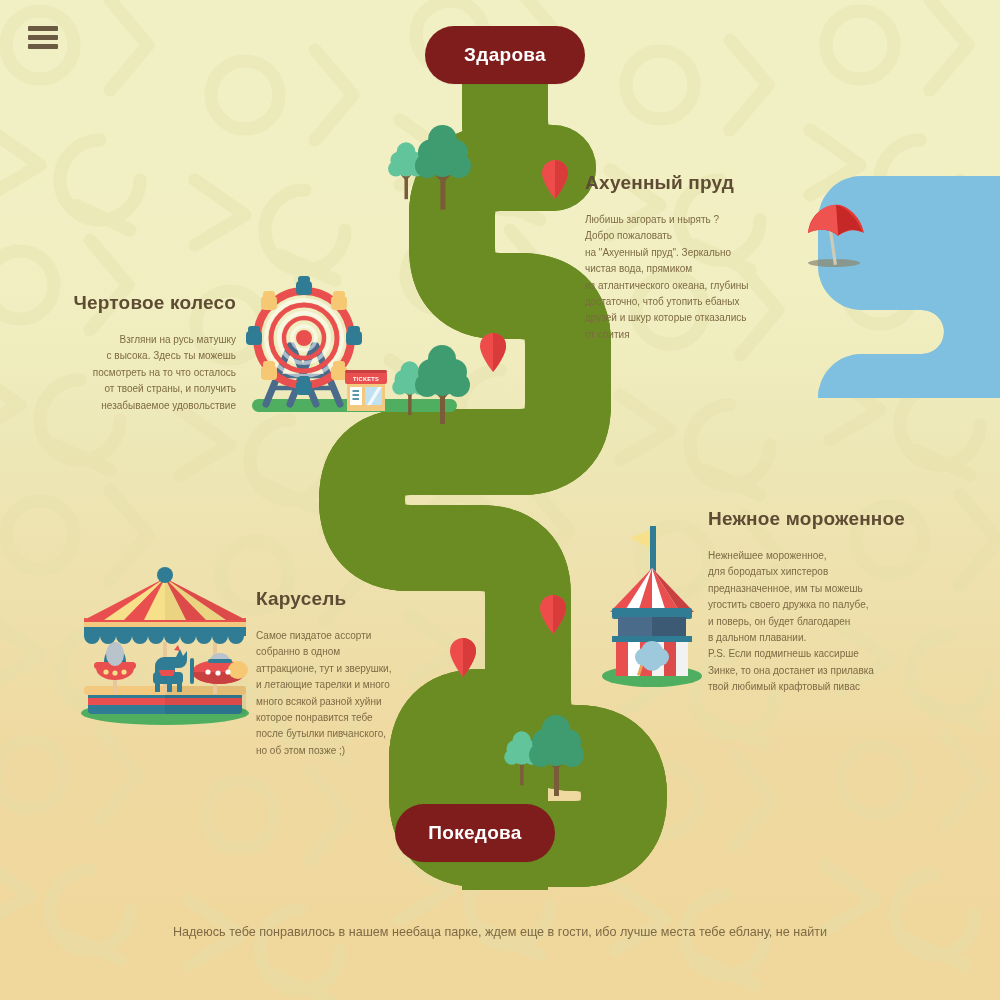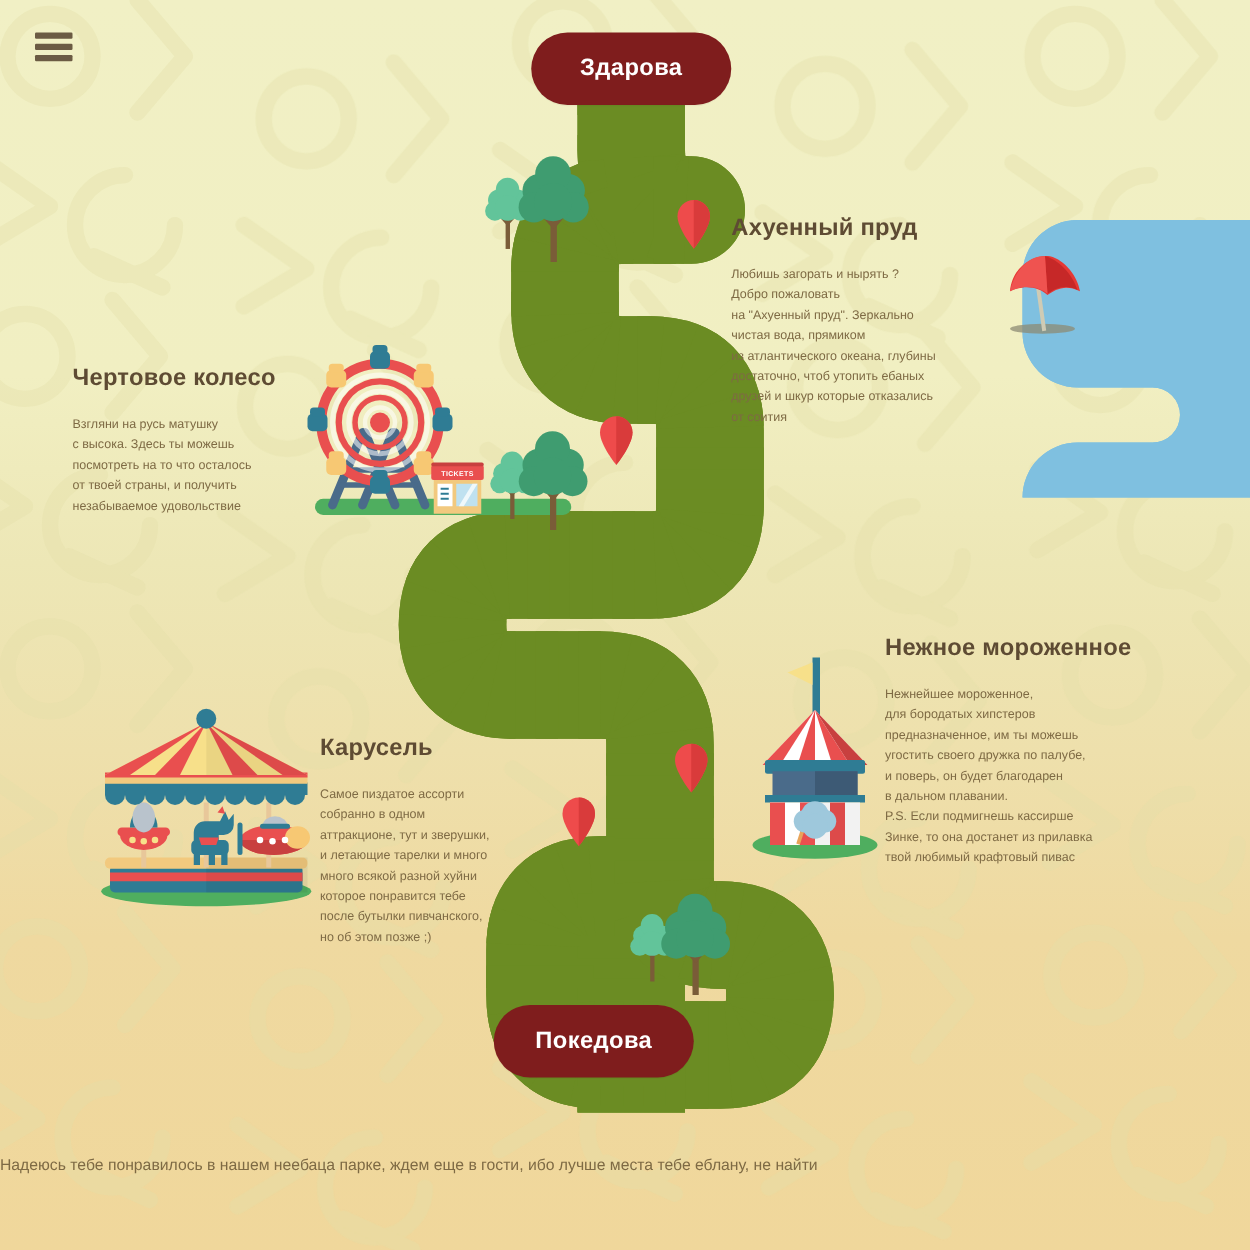--- a/index.html
+++ b/index.html
@@ -27,29 +27,29 @@
   #pill-bottom{left:395px;top:804px;width:160px;height:58px;}
 
   
   .block{position:absolute;z-index:10;}
   .block h2{
     margin:0 0 18px 0;font-size:19px;font-weight:bold;color:#5E4B33;letter-spacing:.2px;
   }
   .block p{
     margin:0;font-size:10px;line-height:16.4px;color:#7E6A44;white-space:pre-line;
   }
-  .right-align{text-align:left;}
+  .right-align{text-align:right;}
 
   #blk-pond{left:585px;top:172px;width:235px;}
   #blk-wheel{left:58px;top:292px;width:178px;}
   #blk-ice{left:708px;top:508px;width:240px;}
   #blk-carousel{left:256px;top:588px;width:180px;}
 
   #footer{
-    position:absolute;z-index:10;left:0;top:925px;width:1000px;text-align:left;
+    position:absolute;z-index:10;left:0;top:925px;width:1000px;text-align:center;
     font-size:12.6px;color:#7E6A44;
   }
 </style>
 </head>
 <body>
 
 <svg id="bgpattern" viewBox="0 0 1000 1000" preserveAspectRatio="none">
   <defs>
     <g id="doodle">
       <circle cx="60" cy="55" r="34" fill="none" stroke="#E3DFA8" stroke-width="13"></circle>

